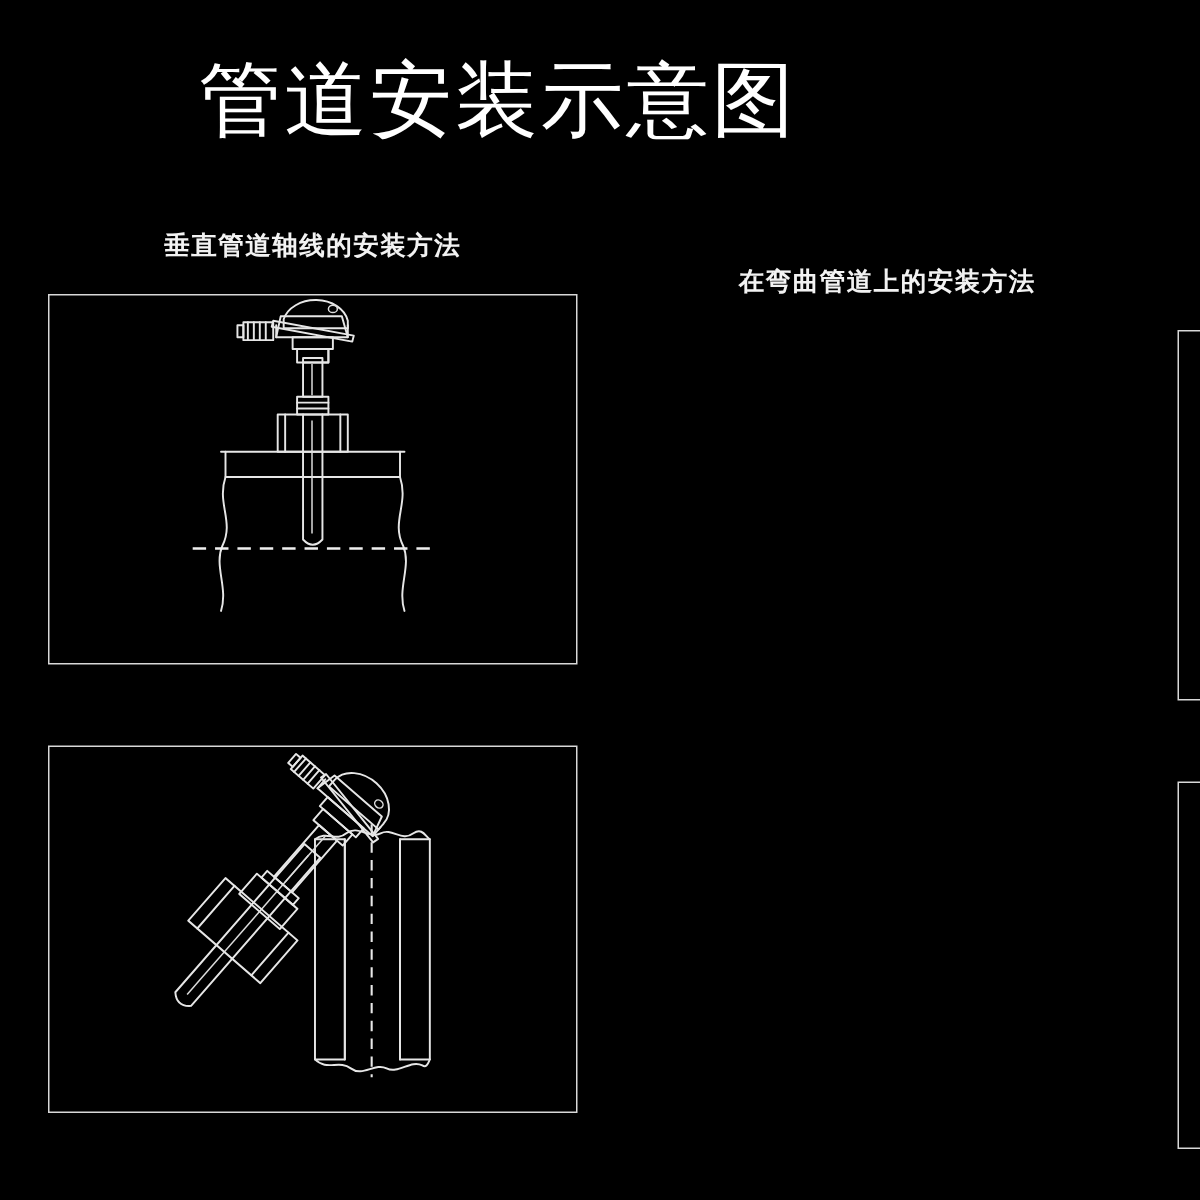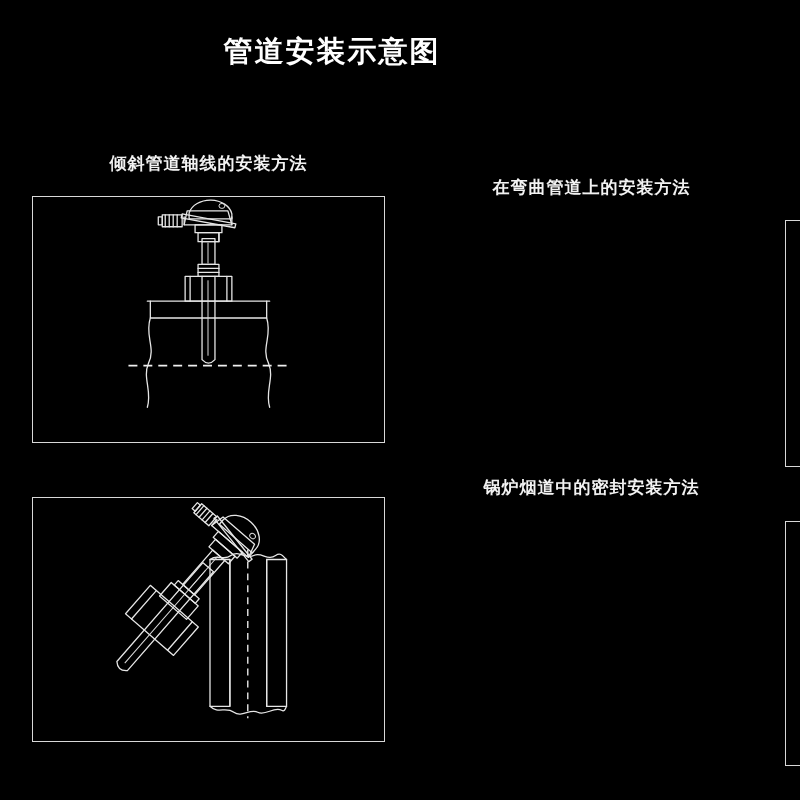--- a/index.html
+++ b/index.html
@@ -3,21 +3,21 @@
 <meta charset="utf-8">
 <style>
   html,body{margin:0;padding:0;background:#000;}
   body{
     width:800px;height:800px;overflow:hidden;
     font-family:"Liberation Sans","DejaVu Sans",sans-serif;
     color:#fff;position:relative;
   }
   #page-title{
     position:absolute;left:0;top:36px;width:664px;text-align:center;
-    font-size:29px;font-weight:bold;letter-spacing:2px;color:#ffffff;
+    font-size:55px;font-weight:normal;letter-spacing:2px;color:#ffffff;
     line-height:1.1;
   }
   .panel{position:absolute;}
   .panel-caption{
     position:absolute;width:100%;text-align:center;
     font-size:17px;font-weight:bold;color:#f2f2f2;letter-spacing:1px;
   }
   .panel-frame{
     position:absolute;border:1.5px solid #d8d8d8;background:#000;
     box-sizing:border-box;
@@ -40,21 +40,21 @@
   .ln-thin{fill:none;stroke:#dcdcdc;stroke-width:1;}
   .ln-dash{fill:none;stroke:#efefef;stroke-width:1.6;stroke-dasharray:9 6;}
   .ln-dash-s{fill:none;stroke:#e8e8e8;stroke-width:1.4;stroke-dasharray:7 5;}
 </style>
 </head>
 <body>
 
 <div id="page-title">管道安装示意图</div>
 
 <div class="panel" id="panel-tl">
-  <div class="panel-caption">倾斜管道轴线的安装方法</div>
+  <div class="panel-caption">垂直管道轴线的安装方法</div>
   <div class="panel-frame">
     <svg viewBox="0 0 353 247" preserveAspectRatio="none">
       <defs>
         <pattern id="h45a" width="8" height="8" patternTransform="rotate(45)" patternUnits="userSpaceOnUse">
           <line x1="0" y1="0" x2="0" y2="8" stroke="#e0e0e0" stroke-width="1.1"></line>
         </pattern>
       </defs>
 
       <g>
         <path class="ln" d="M118 105 L235 105 L235 122 L118 122 Z" fill="url(#h45a)"></path>
@@ -231,21 +231,20 @@
         <path class="ln" d="M123 15 L178 25 L177 29 L122 19 Z"></path>
         <path class="ln" d="M103 16 L123 16 L123 28 L103 28 Z"></path>
         <path class="ln" d="M106 16 L106 28 M110 16 L110 28 M114 16 L114 28 M118 16 L118 28"></path>
         <path class="ln" d="M99 18 L103 18 L103 26 L99 26 Z"></path>
       </g>
     </svg>
   </div>
 </div>
 
 <div class="panel" id="panel-br">
-  <div class="panel-caption">锅炉烟道中的密封安装方法</div>
   <div class="panel-frame">
     <svg viewBox="0 0 353 245" preserveAspectRatio="none">
       <defs>
         <pattern id="cross1" width="11" height="11" patternUnits="userSpaceOnUse" patternTransform="rotate(45)">
           <line x1="0" y1="0" x2="0" y2="11" stroke="#e0e0e0" stroke-width="1.1"></line>
           <line x1="0" y1="0" x2="11" y2="0" stroke="#e0e0e0" stroke-width="1.1"></line>
         </pattern>
         <pattern id="h45e" width="6" height="6" patternUnits="userSpaceOnUse" patternTransform="rotate(45)">
           <line x1="0" y1="0" x2="0" y2="6" stroke="#e0e0e0" stroke-width="1"></line>
         </pattern>

